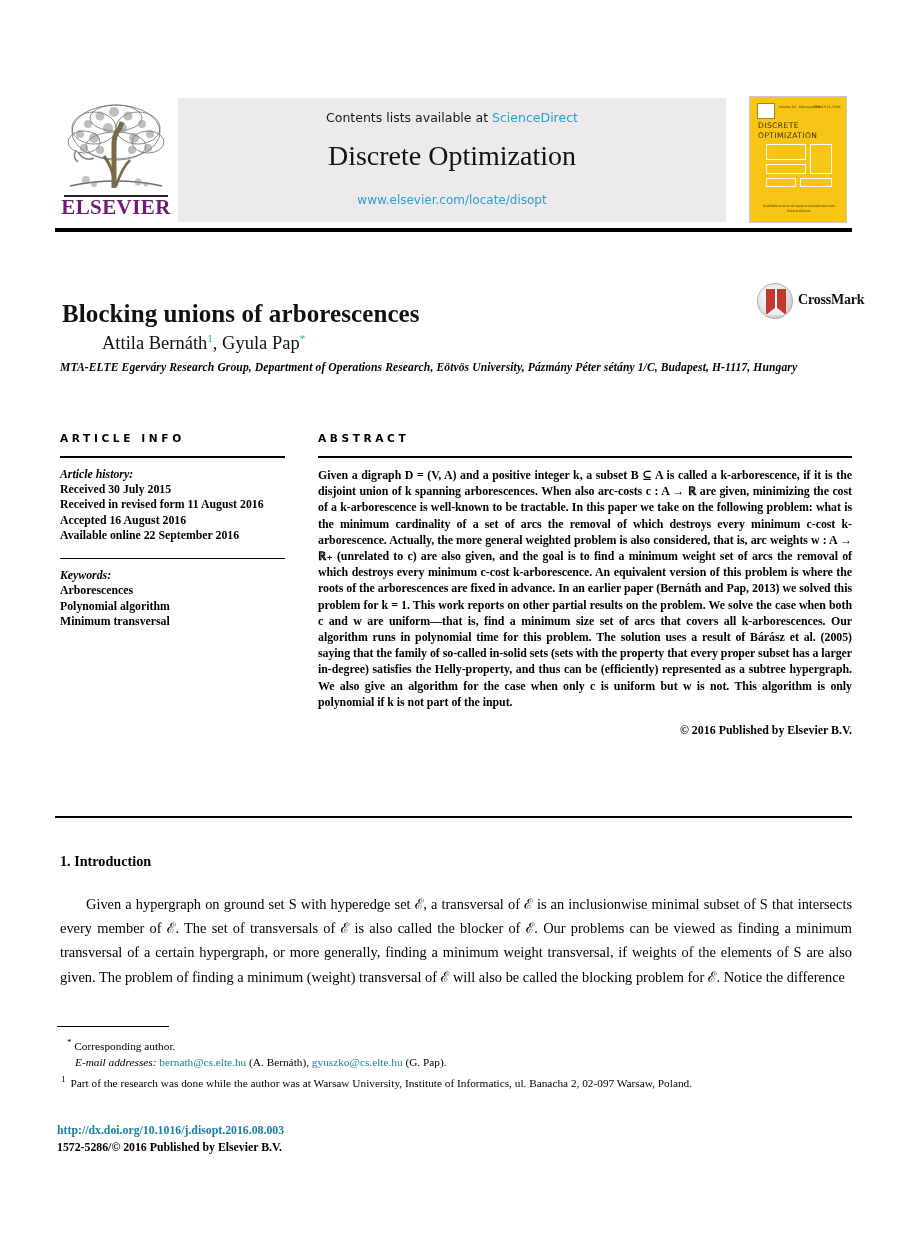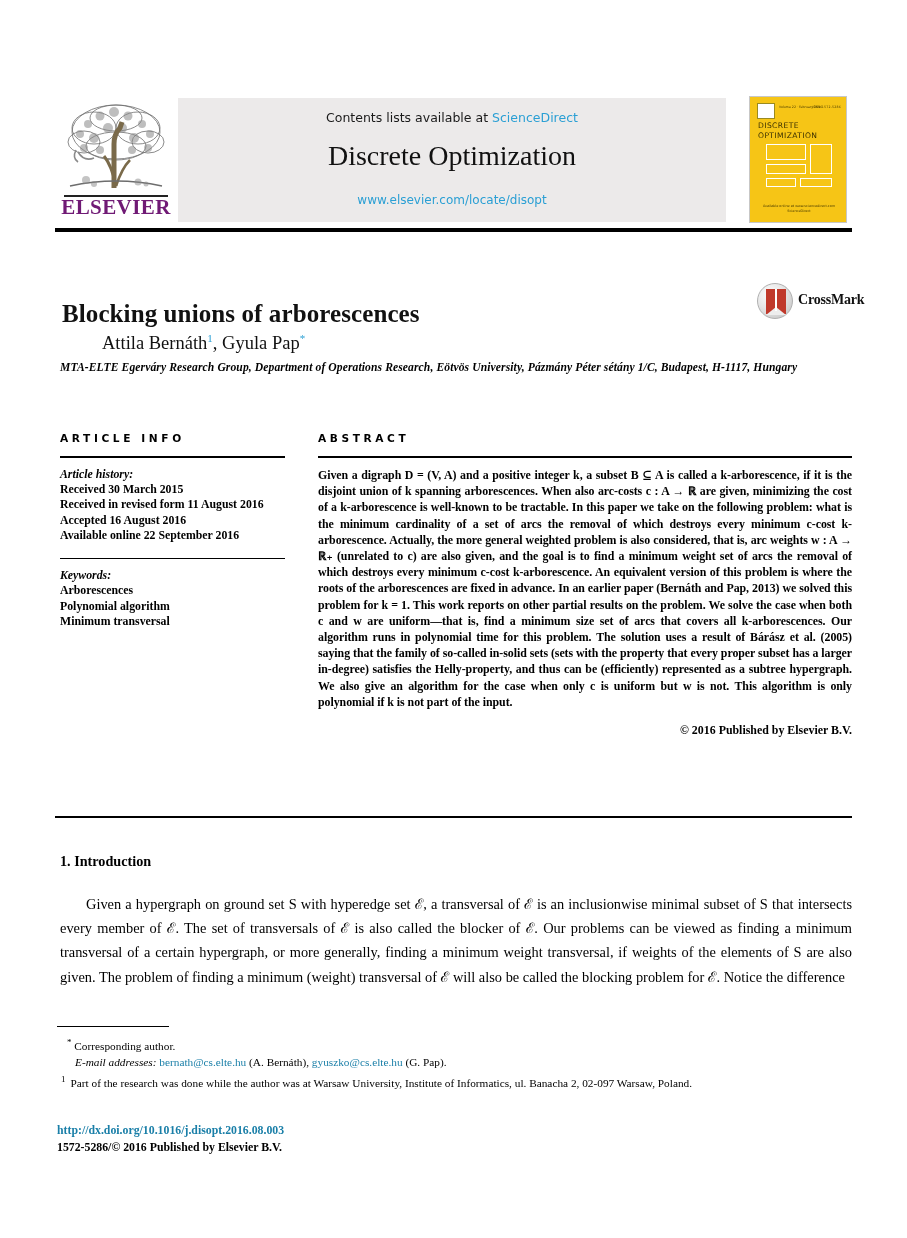--- a/index.html
+++ b/index.html
@@ -494,21 +494,21 @@
       <div class="cm-spine"></div>
     </div>
     <div class="cm-label">CrossMark</div>
   </div>
 
   <div class="info-col">
     <div class="col-head">ARTICLE INFO</div>
     <div class="hr"></div>
     <div class="lbl">Article history:</div>
     <div class="lines">
-      <div>Received 30 March 2015</div>
+      <div>Received 30 July 2015</div>
       <div>Received in revised form 11 August 2016</div>
       <div>Accepted 16 August 2016</div>
       <div>Available online 22 September 2016</div>
     </div>
     <div class="hr2"></div>
     <div class="lbl">Keywords:</div>
     <div class="lines">
       <div>Arborescences</div>
       <div>Polynomial algorithm</div>
       <div>Minimum transversal</div>

